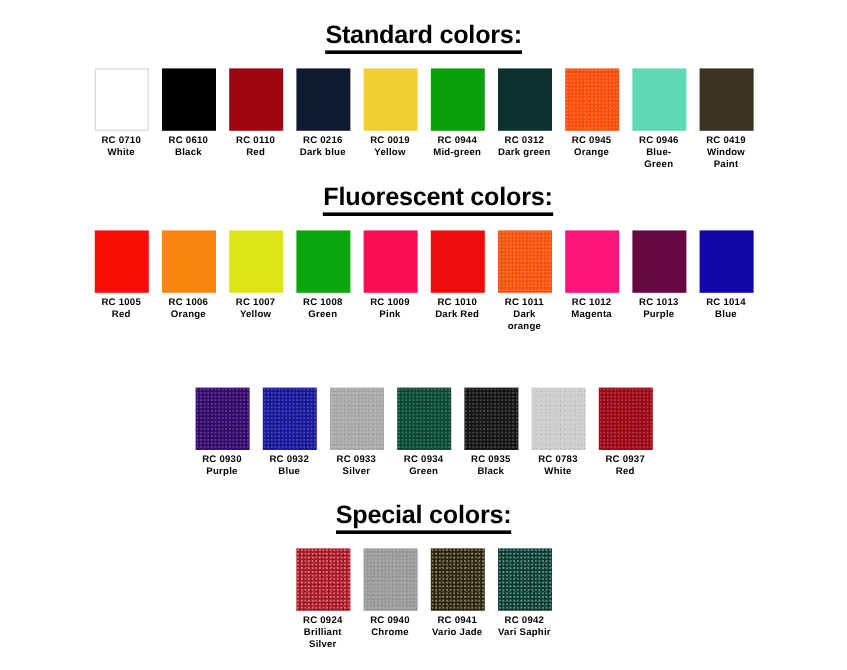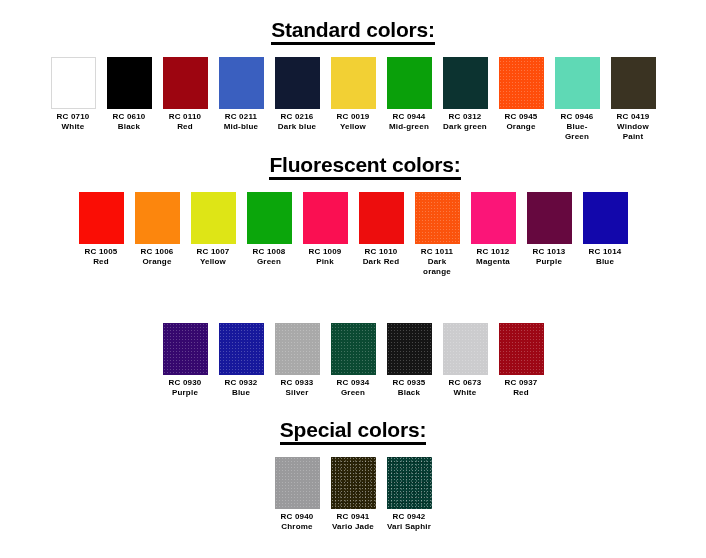--- a/index.html
+++ b/index.html
@@ -141,27 +141,20 @@
         </div>
       </div>
       <div class="swatch-cell">
         <div class="swatch" style="background: rgb(157, 5, 16);"></div>
         <div class="swatch-label">
           <span class="code">RC 0110</span>
           <span class="name">Red</span>
         </div>
       </div>
       <div class="swatch-cell">
-        <div class="swatch" style="background: rgb(58, 95, 191);"></div>
-        <div class="swatch-label">
-          <span class="code">RC 0211</span>
-          <span class="name">Mid-blue</span>
-        </div>
-      </div>
-      <div class="swatch-cell">
         <div class="swatch" style="background: rgb(17, 26, 51);"></div>
         <div class="swatch-label">
           <span class="code">RC 0216</span>
           <span class="name">Dark blue</span>
         </div>
       </div>
       <div class="swatch-cell">
         <div class="swatch" style="background: rgb(242, 208, 52);"></div>
         <div class="swatch-label">
           <span class="code">RC 0019</span>
@@ -313,38 +306,45 @@
       <div class="swatch-cell">
         <div class="swatch metal" style="background: rgb(21, 21, 21);"></div>
         <div class="swatch-label">
           <span class="code">RC 0935</span>
           <span class="name">Black</span>
         </div>
       </div>
       <div class="swatch-cell">
         <div class="swatch metal" style="background: rgb(204, 204, 206);"></div>
         <div class="swatch-label">
-          <span class="code">RC 0673</span>
+          <span class="code">RC 0783</span>
           <span class="name">White</span>
         </div>
       </div>
       <div class="swatch-cell">
         <div class="swatch metal" style="background: rgb(157, 7, 21);"></div>
         <div class="swatch-label">
           <span class="code">RC 0937</span>
           <span class="name">Red</span>
         </div>
       </div>
     </div>
 
   <div id="heading-special" class="section-heading">
     <span class="heading-text">Special colors:</span>
   </div>
   <div id="row-special" class="swatch-row">
       <div class="swatch-cell">
+        <div class="swatch flake" style="background: rgb(174, 21, 34);"></div>
+        <div class="swatch-label">
+          <span class="code">RC 0924</span>
+          <span class="name">Brilliant Silver</span>
+        </div>
+      </div>
+      <div class="swatch-cell">
         <div class="swatch metal" style="background: rgb(154, 154, 156);"></div>
         <div class="swatch-label">
           <span class="code">RC 0940</span>
           <span class="name">Chrome</span>
         </div>
       </div>
       <div class="swatch-cell">
         <div class="swatch flake" style="background: rgb(43, 36, 8);"></div>
         <div class="swatch-label">
           <span class="code">RC 0941</span>

